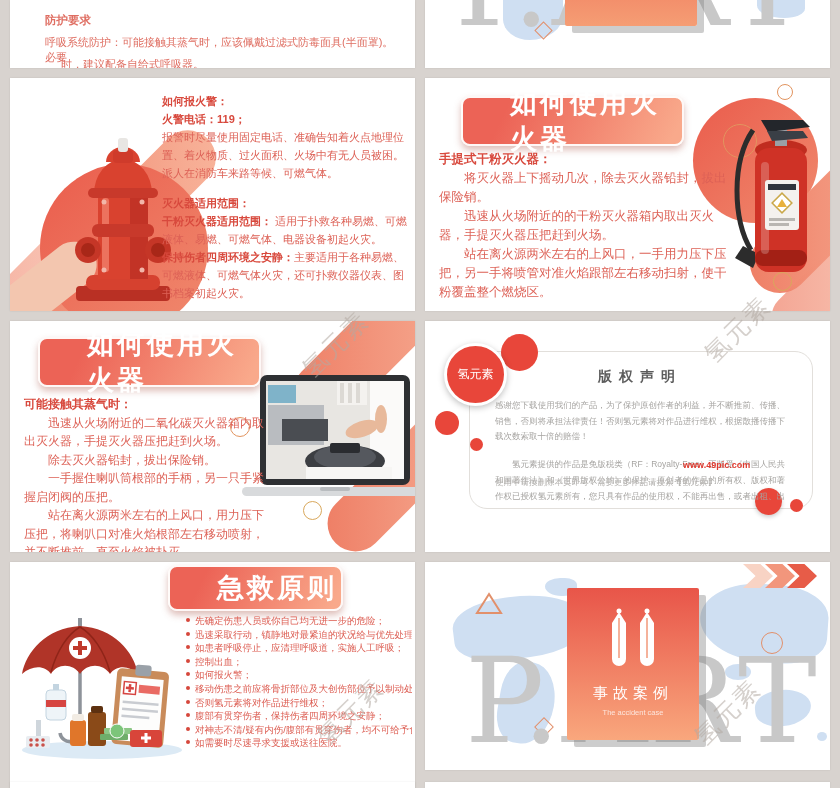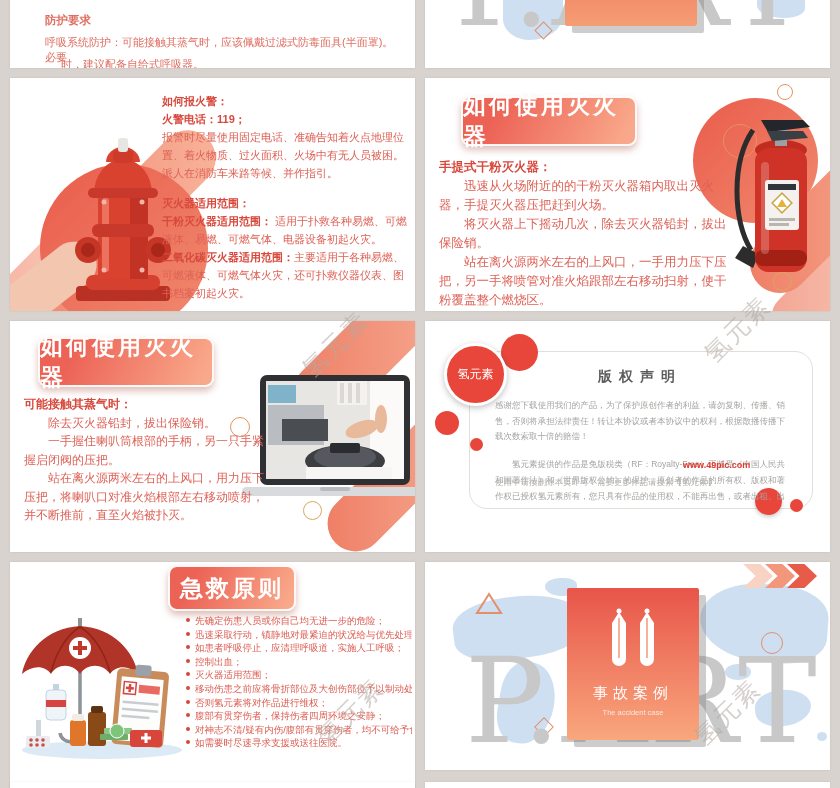--- a/index.html
+++ b/index.html
@@ -12,34 +12,34 @@
   #s2l{left:10px;top:321px;width:405px;height:231px;}
   #s2r{left:425px;top:321px;width:405px;height:231px;}
   #s3l{left:10px;top:562px;width:405px;height:248px;}
   #s3r{left:425px;top:562px;width:405px;height:208px;}
   #s4l{left:10px;top:782px;width:405px;height:6px;}
   #s4r{left:425px;top:782px;width:405px;height:6px;}
   .b{font-weight:bold;color:#d8493d;}
   .abs{position:absolute;}
 
   
-  .badge{position:absolute;display:flex;align-items:center;justify-content:center;
+  .badge{position:absolute;display:flex;align-items:center;
     background:linear-gradient(115deg,#ec6356 20%,#f9a98b 95%);
     border:2px solid rgba(255,255,255,.95);border-radius:9px;
     box-shadow:0 4px 7px rgba(160,70,55,.35);
-    color:#fff;font-weight:bold;font-size:23px;letter-spacing:3px;}
+    color:#fff;font-weight:bold;font-size:27px;letter-spacing:3px;padding-left:47px;}
 
   
   .blob{position:absolute;border-radius:50%;background:linear-gradient(135deg,#ea5c4c,#f08a6e);}
   .capsule{position:absolute;border-radius:60px;background:linear-gradient(135deg,#ee7c63,#f8b59c);}
   .ring{position:absolute;border:1.5px solid #e2945f;border-radius:50%;background:transparent;}
 
   
   .t1l{position:absolute;left:152px;top:14px;width:246px;font-size:11px;line-height:18px;color:#dd6156;}
-  .t1r{position:absolute;left:14px;top:80px;width:290px;font-size:12.5px;line-height:19px;color:#dd6156;}
+  .t1r{position:absolute;left:14px;top:72px;width:290px;font-size:12.5px;line-height:19px;color:#dd6156;}
   .t2l{position:absolute;left:14px;top:74px;width:242px;font-size:12px;line-height:18.5px;color:#dd6156;}
   .indent{text-indent:2em;}
 
   
   .panel{position:absolute;left:44px;top:30px;width:342px;height:156px;background:#fff;
     border:1px solid #e2dfdb;border-radius:18px;}
   .cpr-title{margin-top:17px;text-align:center;font-size:14px;font-weight:600;color:#5c5c5c;letter-spacing:7px;}
   .cpr-p{margin:12px 26px 0 26px;font-size:8.5px;line-height:1.85;color:#a6a4a1;text-align:justify;}
   .cpr-footer{position:absolute;left:70px;top:156px;width:250px;font-size:8.5px;color:#b7b5b2;}
   .site{position:absolute;left:258px;top:139px;font-size:9px;font-weight:bold;color:#e0392e;}
@@ -114,24 +114,24 @@
       <rect x="55" y="52" width="20" height="13" rx="4" fill="#cf3b2b"></rect>
       <rect x="60" y="40" width="10" height="14" rx="3" fill="#e8e6e3"></rect>
       <circle cx="46" cy="104" r="2.5" fill="#f2b6a9"></circle>
         <circle cx="84" cy="104" r="2.5" fill="#f2b6a9"></circle>
       <circle cx="46" cy="172" r="2.5" fill="#f2b6a9"></circle>
         <circle cx="84" cy="172" r="2.5" fill="#f2b6a9"></circle>
     </svg>
     <div class="t1l">
       <div class="b">如何报火警：</div>
       <div class="b">火警电话：119；</div>
-      <div>报警时尽量使用固定电话、准确告知着火点地理位置、着火物质、过火面积、火场中有无人员被困。派人在消防车来路等候、并作指引。</div>
+      <div>报警时尽量使用固定电话、准确告知着火点地理位置、着火物质、过火面积、火场中有无人员被困。派人在消防车来路等候、可燃气体。</div>
       <div class="b" style="margin-top:12px;">灭火器适用范围：</div>
       <div><b class="b">干粉灭火器适用范围：</b><span> 适用于扑救各种易燃、可燃液体、易燃、可燃气体、电器设备初起火灾。</span></div>
-      <div><b class="b">二氧化碳灭火器适用范围：</b><span>主要适用于各种易燃、可燃液体、可燃气体火灾，还可扑救仪器仪表、图书档案初起火灾。</span></div>
+      <div><b class="b">保持伤者四周环境之安静：</b><span>主要适用于各种易燃、可燃液体、可燃气体火灾，还可扑救仪器仪表、图书档案初起火灾。</span></div>
     </div>
   </div>
 
   <div class="slide" id="s1r">
     <div class="blob" style="left:268px;top:20px;width:125px;height:125px;"></div>
     <div class="capsule" style="left:300px;top:95px;width:230px;height:60px;transform:rotate(-45deg);"></div>
     <div class="capsule" style="left:330px;top:175px;width:160px;height:45px;transform:rotate(-45deg);opacity:.7;"></div>
     <div class="badge" style="left:36px;top:18px;width:172px;height:46px;">
       <span>如何使用灭火器</span>
     </div>
@@ -150,22 +150,22 @@
       <path d="M44,31 h36 l5,7 -36,3 z" fill="#3a3f46"></path>
       <rect x="42" y="80" width="34" height="50" rx="3" fill="#f4f1ee"></rect>
       <rect x="45" y="84" width="28" height="6" fill="#30343c"></rect>
       <rect x="52" y="96" width="14" height="14" transform="rotate(45 59 103)" fill="#fff" stroke="#caa84a" stroke-width="1.5"></rect>
       <path d="M59,99 l5,8 h-10 z" fill="#e8b13c"></path>
       <rect x="46" y="118" width="26" height="3" fill="#b9b6b2"></rect>
       <rect x="46" y="123" width="20" height="3" fill="#b9b6b2"></rect>
     </svg>
     <div class="t1r">
       <div class="b">手提式干粉灭火器：</div>
+      <div class="indent">将灭火器上下摇动几次，除去灭火器铅封，拔出保险销。</div>
       <div class="indent">迅速从火场附近的的干粉灭火器箱内取出灭火器，手提灭火器压把赶到火场。</div>
-      <div class="indent">将灭火器上下摇动几次，除去灭火器铅封，拔出保险销。</div>
       <div class="indent">站在离火源两米左右的上风口，一手用力压下压把，另一手将喷管对准火焰跟部左右移动扫射，使干粉覆盖整个燃烧区。</div>
     </div>
   </div>
 
   <div class="slide" id="s2l">
     <div class="capsule" style="left:255px;top:-25px;width:250px;height:62px;transform:rotate(-45deg);"></div>
     <div class="capsule" style="left:295px;top:120px;width:210px;height:56px;transform:rotate(-45deg);"></div>
     <div class="badge" style="left:28px;top:16px;width:172px;height:46px;">
       <span>如何使用灭火器</span>
     </div>
@@ -186,39 +186,40 @@
       <ellipse cx="139" cy="46" rx="6" ry="14" fill="#e8b99b"></ellipse>
       <ellipse cx="103" cy="88" rx="40" ry="16" fill="#3c3e42"></ellipse>
       <ellipse cx="103" cy="84" rx="31" ry="12" fill="#55585e"></ellipse>
       <rect x="88" y="70" width="30" height="10" rx="2" fill="#2a2c30"></rect>
       <rect x="64" y="94" width="86" height="12" fill="#f7f6f4"></rect>
       <rect x="0" y="114" width="185" height="9" rx="4.5" fill="#d8dadc"></rect>
       <rect x="78" y="114" width="30" height="4" rx="2" fill="#b9bcbf"></rect>
     </svg>
     <div class="t2l">
       <div class="b">可能接触其蒸气时：</div>
+      <div class="indent">迅速从火场附近的二氧化碳灭火器箱内取出灭火器，手提灭火器压把赶到火场。</div>
       <div class="indent">除去灭火器铅封，拔出保险销。</div>
       <div class="indent">一手握住喇叭筒根部的手柄，另一只手紧握启闭阀的压把。</div>
       <div class="indent">站在离火源两米左右的上风口，用力压下压把，将喇叭口对准火焰根部左右移动喷射，并不断推前，直至火焰被扑灭。</div>
     </div>
   </div>
 
   <div class="slide" id="s2r">
     <div class="panel"></div>
     <div class="ccircle" style="left:76px;top:13px;width:37px;height:37px;"></div>
     <div class="ccircle" style="left:19px;top:22px;width:57px;height:57px;border:3px solid #fff;box-shadow:0 2px 6px rgba(0,0,0,.25);display:flex;align-items:center;justify-content:center;">
       <span style="color:#fff;font-size:12px;">氢元素</span>
     </div>
     <div class="ccircle" style="left:10px;top:90px;width:24px;height:24px;"></div>
     <div class="ccircle" style="left:45px;top:117px;width:13px;height:13px;"></div>
     <div class="ccircle" style="left:330px;top:167px;width:27px;height:27px;box-shadow:0 2px 4px rgba(0,0,0,.2);"></div>
     <div class="ccircle" style="left:365px;top:178px;width:13px;height:13px;"></div>
     <div class="abs" style="left:44px;top:30px;width:342px;height:156px;overflow:hidden;">
       <div class="cpr-title">版权声明</div>
-      <div class="cpr-p">感谢您下载使用我们的产品，为了保护原创作者的利益，请勿复制、传播、销售，否则将承担法律责任！转让本协议或者本协议中的权利，根据散播传播下载次数索取十倍的赔偿！</div>
+      <div class="cpr-p">感谢您下载使用我们的产品，为了保护原创作者的利益，并不断推前、传播、销售，否则将承担法律责任！否则氢元素将对作品进行维权，根据散播传播下载次数索取十倍的赔偿！</div>
       <div class="cpr-p" style="text-indent:2em;">氢元素提供的作品是免版税类（RF：Royalty-Free）正版受《中国人民共和国著作法》和《世界版权公约》的保护，原创者的作品的所有权、版权和著作权已授权氢元素所有，您只具有作品的使用权，不能再出售，或者出租、出借、转让、分销、发布或者作为礼物供他人使用，不得转授权、出卖、转让本协议或者本协议中的权利。</div>
     </div>
     <div class="cpr-footer">使用中请按删除本页即可！需要更多作品请搜索【氢元素】</div>
     <div class="site">www.49pic.com</div>
   </div>
 
   <div class="slide" id="s3l">
     <div class="badge" style="left:158px;top:3px;width:124px;height:42px;">
       <span>急救原则</span>
     </div>
@@ -260,21 +261,21 @@
       <rect x="86" y="118" width="28" height="6" rx="1" fill="#8cc785"></rect>
       <circle cx="99" cy="121" r="7" fill="#7cc57a" stroke="#fff"></circle>
       <rect x="112" y="120" width="32" height="17" rx="3" fill="#d8453a"></rect>
       <path d="M128,123 v10 M123,128 h10" stroke="#fff" stroke-width="3"></path>
     </svg>
     <ul class="bullets">
       <li>先确定伤患人员或你自己均无进一步的危险；</li>
       <li>迅速采取行动，镇静地对最紧迫的状况给与优先处理：</li>
       <li>如患者呼吸停止，应清理呼吸道，实施人工呼吸；</li>
       <li>控制出血；</li>
-      <li>灭火器适用范围；</li>
+      <li>如何报火警；</li>
       <li>移动伤患之前应将骨折部位及大创伤部位予以制动处理；</li>
       <li>否则氢元素将对作品进行维权；</li>
       <li>腹部有贯穿伤者，保持伤者四周环境之安静；</li>
       <li>对神志不清/疑有内伤/腹部有贯穿伤者，均不可给予食物或饮料；</li>
       <li>如需要时尽速寻求支援或送往医院。</li>
     </ul>
   </div>
 
   <div class="slide" id="s3r">
     <div>

